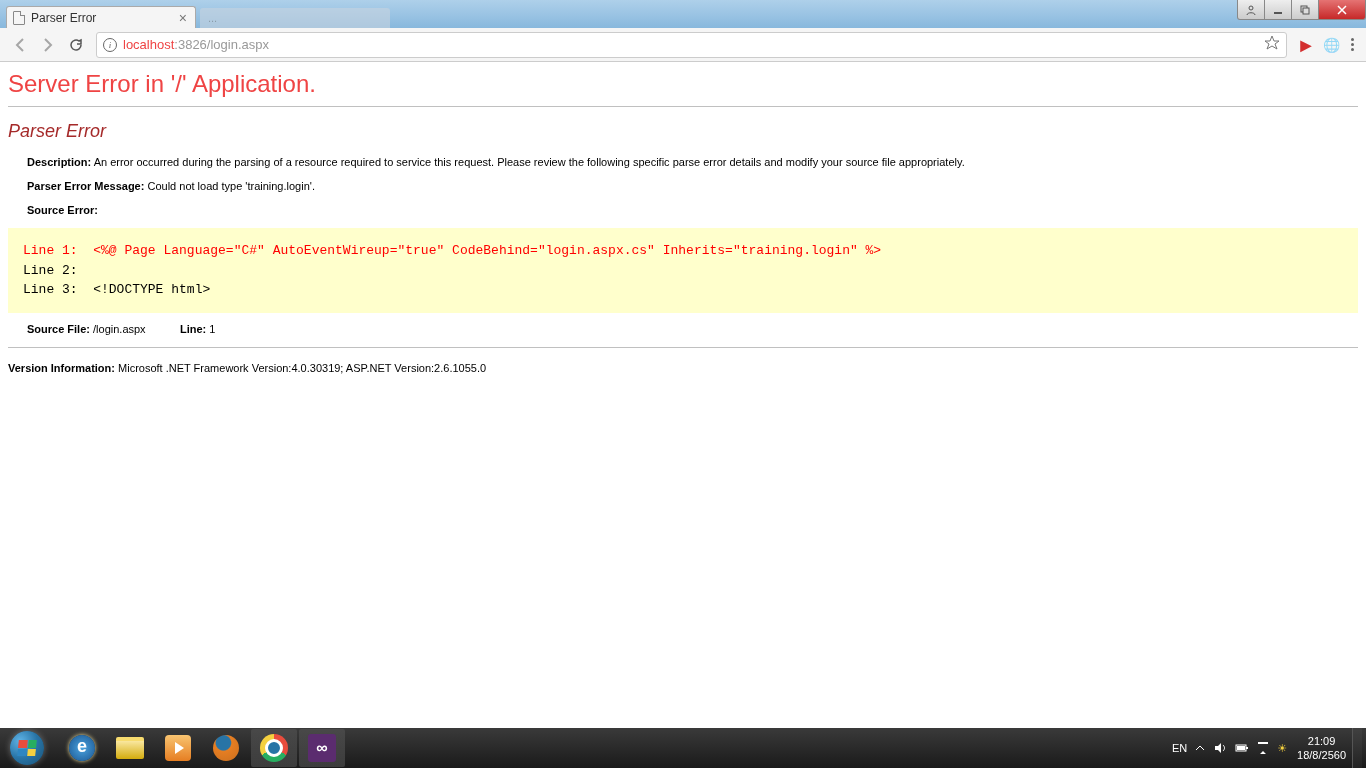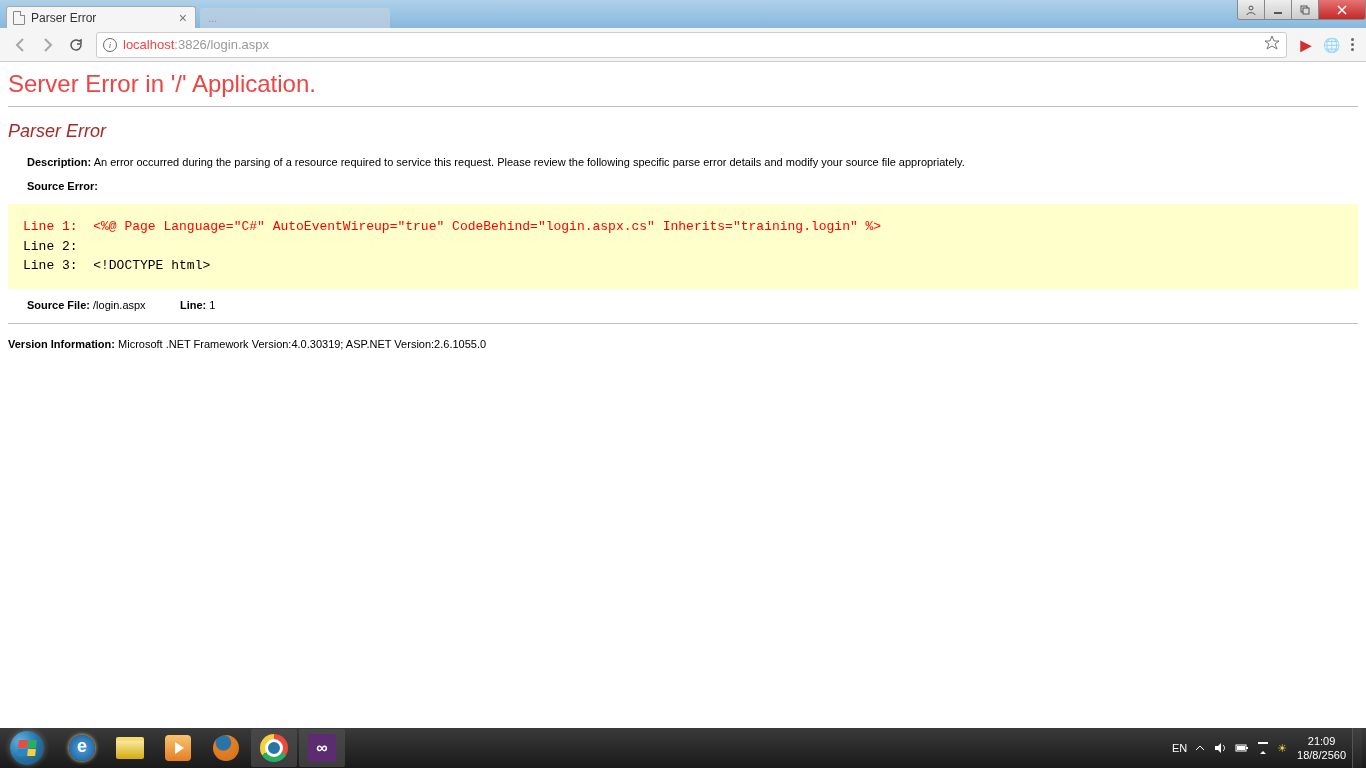--- a/index.html
+++ b/index.html
@@ -139,20 +139,24 @@
 <div class="content">
   <h1>Server Error in '/' Application.</h1>
   <hr>
   <h2>Parser Error</h2>
 
   <div class="field-row">
     <b>Description:</b>
     <span>An error occurred during the parsing of a resource required to service this request. Please review the following specific parse error details and modify your source file appropriately.</span>
   </div>
 
+  <div class="field-row">
+    <b>Parser Error Message:</b>
+    <span>Could not load type 'training.login'.</span>
+  </div>
 
   <div class="field-row">
     <b>Source Error:</b>
   </div>
 
   <div class="source-block"><span class="hl"><span>Line 1:  </span><span>&lt;%@ Page Language="C#" AutoEventWireup="true" CodeBehind="login.aspx.cs" Inherits="training.login" %&gt;</span></span>
 <span>Line 2:  </span>
 <span>Line 3:  &lt;!DOCTYPE html&gt;</span></div>
 
   <div class="field-row">

